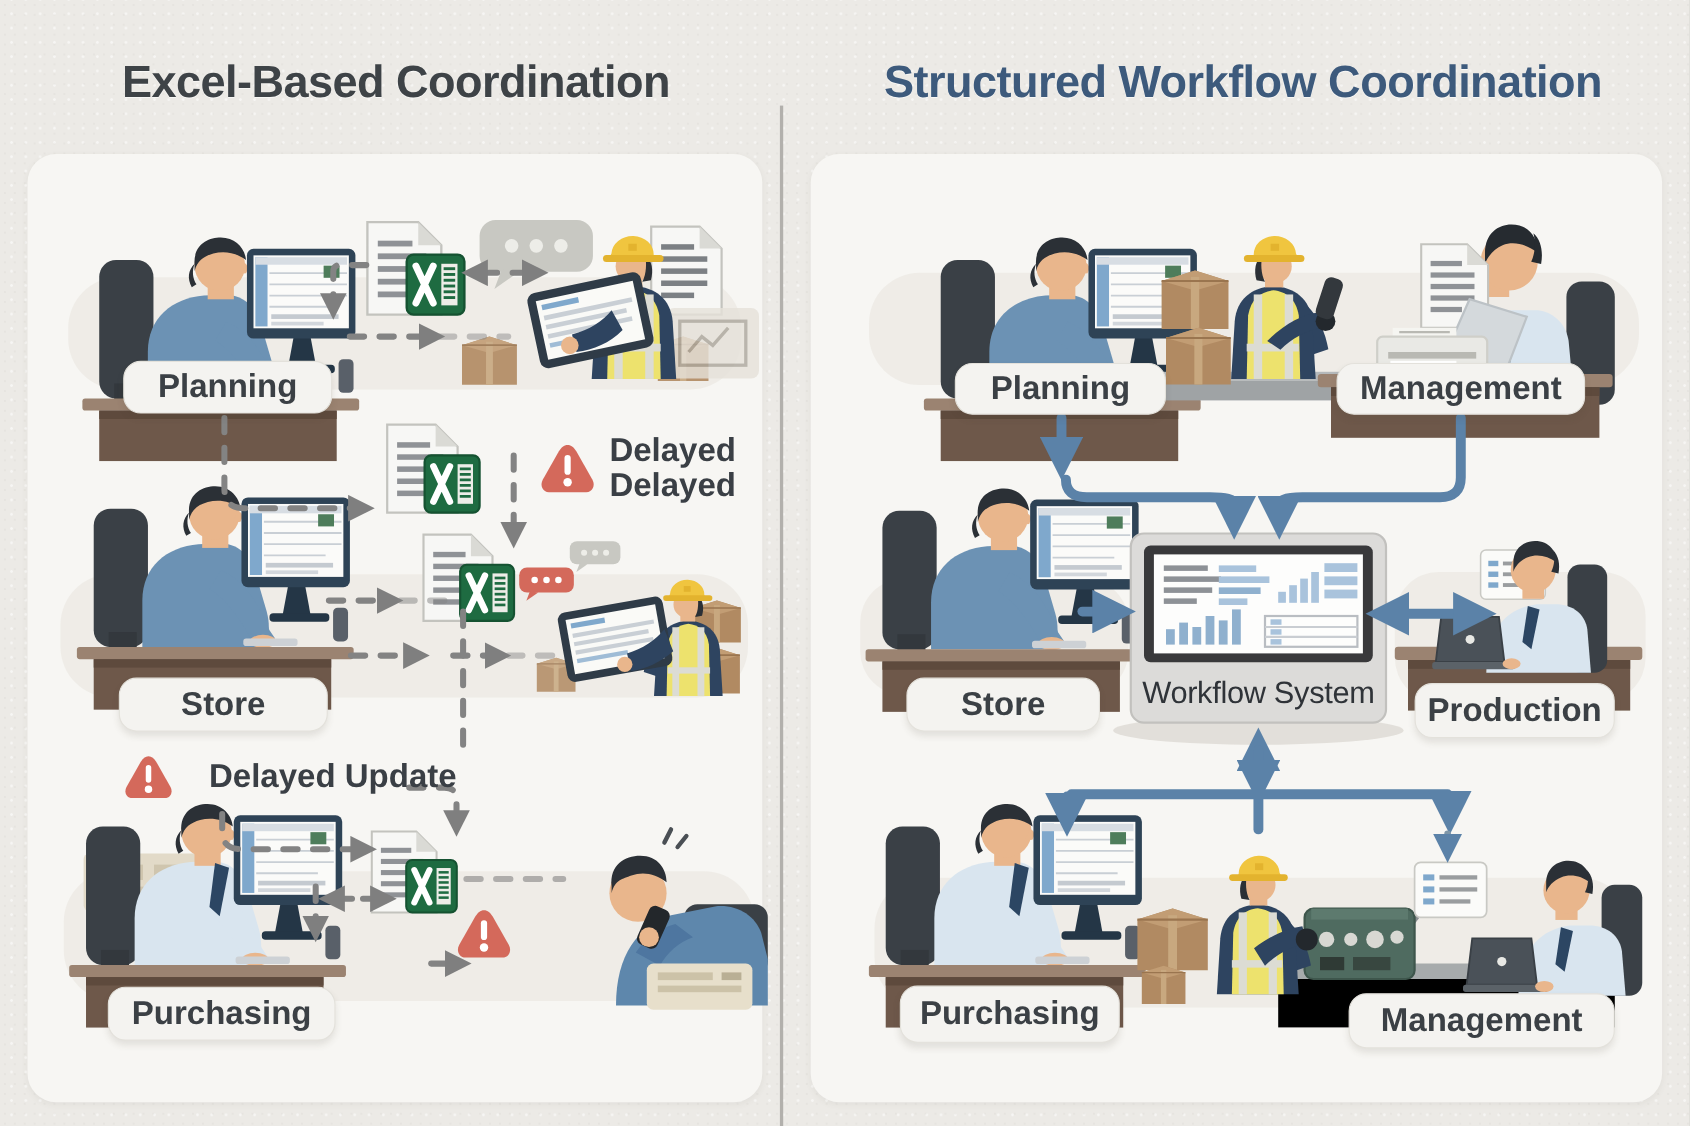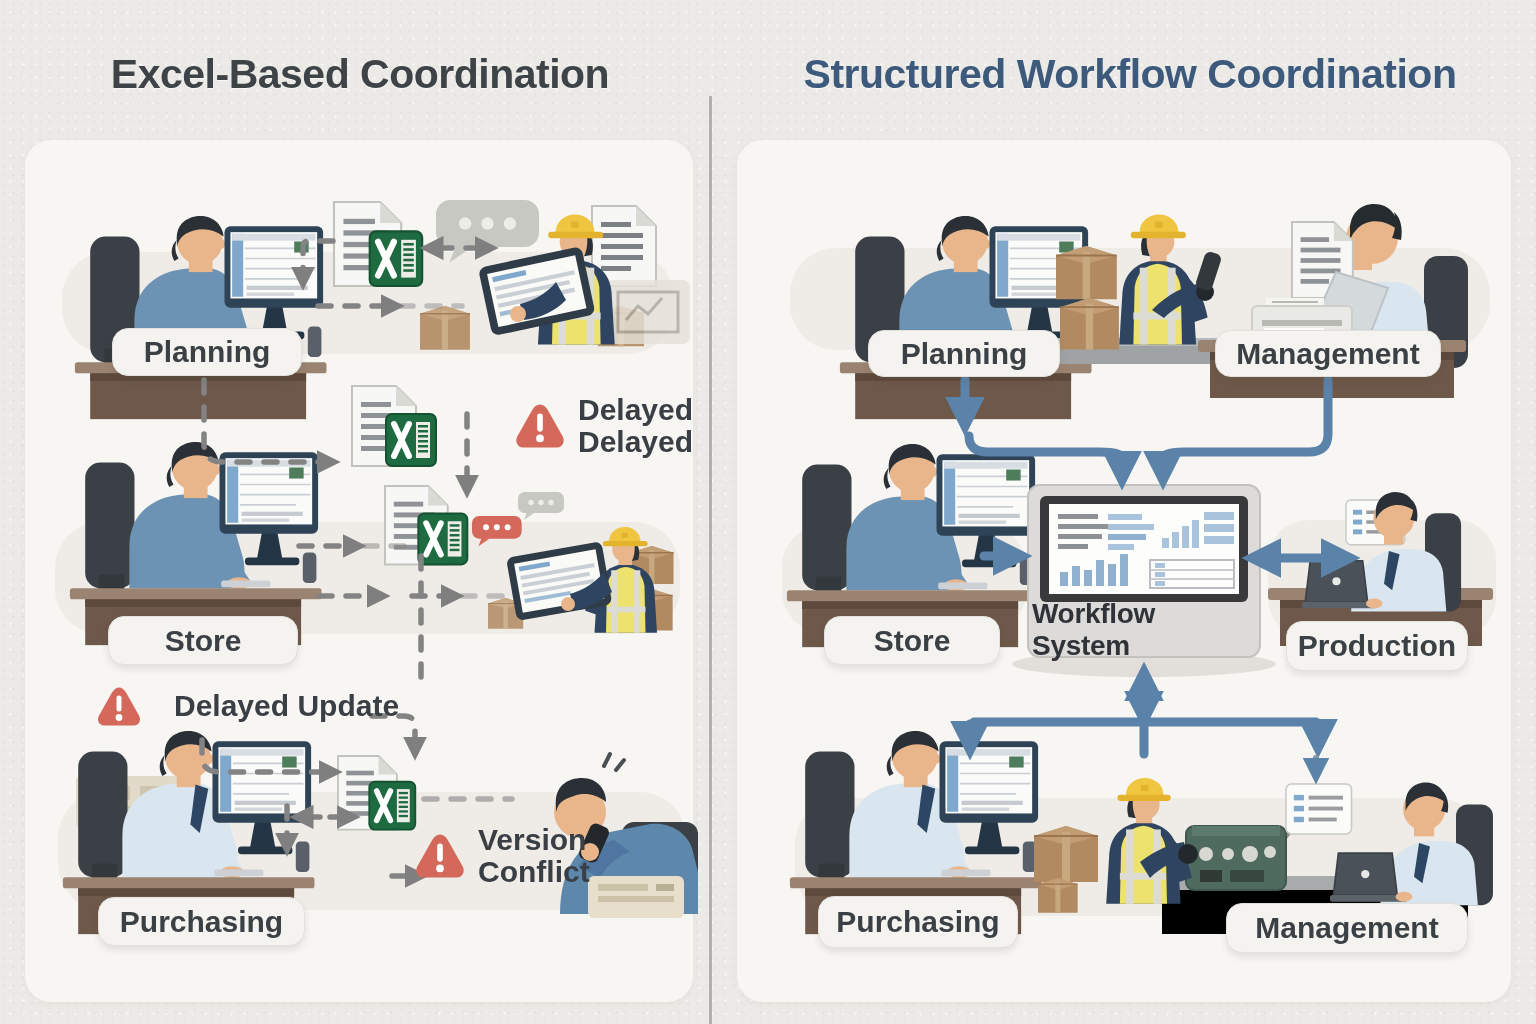--- a/index.html
+++ b/index.html
@@ -32,21 +32,21 @@
     position:absolute;display:flex;align-items:center;justify-content:center;
     background:#F4F3F0;border:1px solid #E3E1DB;border-radius:16px;
     box-shadow:0 4px 7px rgba(70,64,52,0.12);
     font-size:30px;font-weight:700;color:#3B4045;z-index:3;text-align:right;
   }
   .warn{position:absolute;display:flex;align-items:center;gap:12px;z-index:3;}
   .warn .wtxt{font-size:30px;font-weight:700;color:#3A3F45;line-height:1.08;}
   .syslabel{
     position:absolute;left:1032px;top:613px;width:224px;height:34px;z-index:3;
     display:flex;align-items:center;justify-content:center;
-    font-size:28px;font-weight:700;color:#2F3338;letter-spacing:-0.3px;
+    font-size:28px;font-weight:400;color:#2F3338;letter-spacing:-0.3px;
   }
 </style>
 </head>
 <body>
 
 <div class="canvas">
 
   <div class="panel lp"></div>
   <div class="panel rp"></div>
   <div class="divider"></div>
@@ -449,46 +449,42 @@
 
   <div class="pill" style="left:868px;top:330px;width:190px;height:45px;">Planning</div>
   <div class="pill" style="left:1215px;top:330px;width:224px;height:45px;">Management</div>
   <div class="pill" style="left:824px;top:616px;width:174px;height:47px;">Store</div>
   <div class="pill" style="left:1286px;top:621px;width:180px;height:48px;">Production</div>
   <div class="pill" style="left:818px;top:896px;width:198px;height:50px;">Purchasing</div>
   <div class="pill" style="left:1226px;top:903px;width:240px;height:48px;">Management</div>
 
   <div class="syslabel">Workflow System</div>
 
-  <div class="warn" style="left:514px;top:394px;">
+  <div class="warn" style="left:490px;top:394px;">
     <svg width="52" height="50" viewBox="0 0 46 44">
       <path d="M23 3 C26 3 28 5 30 8 L43 31 C45.5 35.5 43 41 38 41 L8 41 C3 41 0.5 35.5 3 31 L16 8 C18 5 20 3 23 3 Z" fill="#D4695B"></path>
       <rect x="20.5" y="11" width="5" height="16" rx="2.5" fill="#FFFFFF"></rect>
       <circle cx="23" cy="33" r="3.4" fill="#FFFFFF"></circle>
     </svg>
     <div class="wtxt">
       <div>Delayed</div>
       <div>Delayed</div>
     </div>
   </div>
 
-  <div class="warn" style="left:96px;top:684px;gap:32px;">
+  <div class="warn" style="left:112px;top:684px;gap:32px;">
     <svg width="46" height="45" viewBox="0 0 46 44">
       <path d="M23 3 C26 3 28 5 30 8 L43 31 C45.5 35.5 43 41 38 41 L8 41 C3 41 0.5 35.5 3 31 L16 8 C18 5 20 3 23 3 Z" fill="#D4695B"></path>
       <rect x="20.5" y="11" width="5" height="16" rx="2.5" fill="#FFFFFF"></rect>
       <circle cx="23" cy="33" r="3.4" fill="#FFFFFF"></circle>
     </svg>
     <div class="wtxt">Delayed Update</div>
   </div>
 
   <div class="warn" style="left:414px;top:824px;">
     <svg width="52" height="50" viewBox="0 0 46 44">
       <path d="M23 3 C26 3 28 5 30 8 L43 31 C45.5 35.5 43 41 38 41 L8 41 C3 41 0.5 35.5 3 31 L16 8 C18 5 20 3 23 3 Z" fill="#D4695B"></path>
       <rect x="20.5" y="11" width="5" height="16" rx="2.5" fill="#FFFFFF"></rect>
       <circle cx="23" cy="33" r="3.4" fill="#FFFFFF"></circle>
     </svg>
-    <div class="wtxt">
-      <div>Version</div>
-      <div>Conflict</div>
-    </div>
   </div>
 
 </div>
 
 </body></html>

